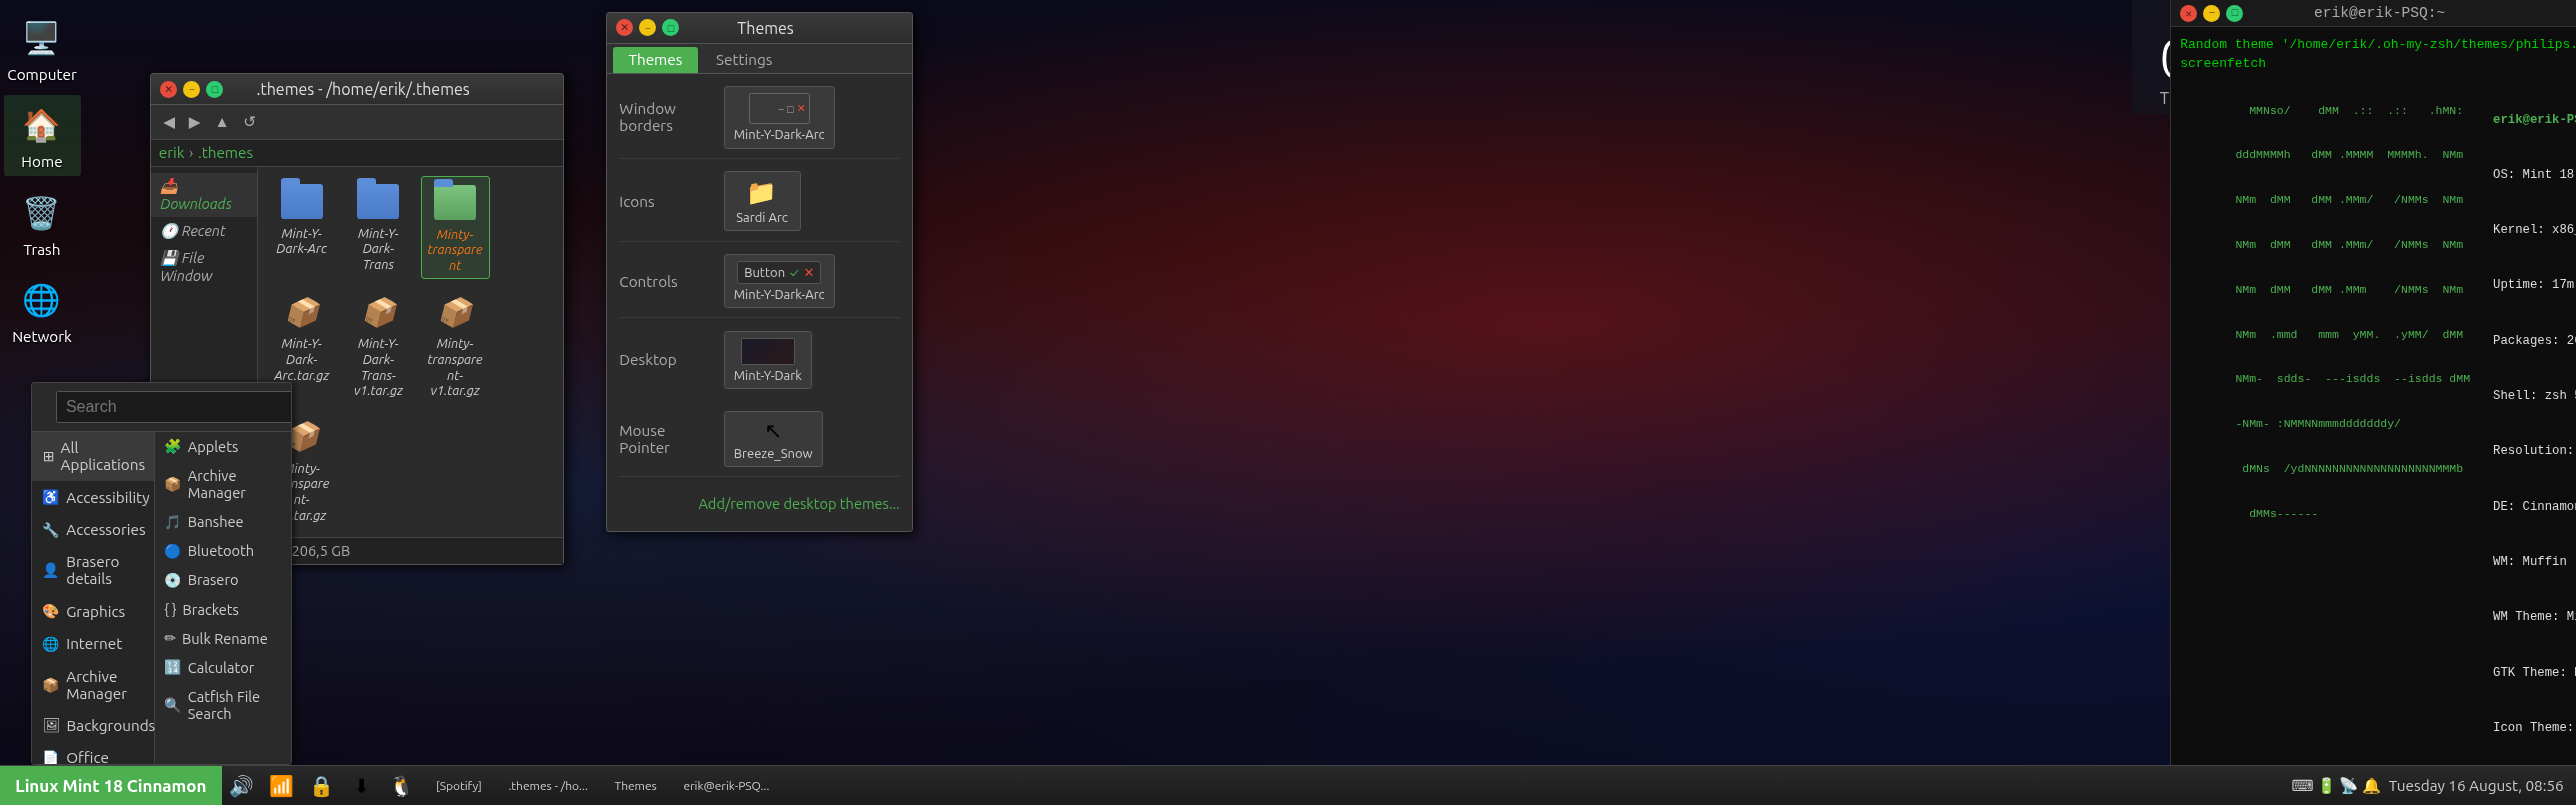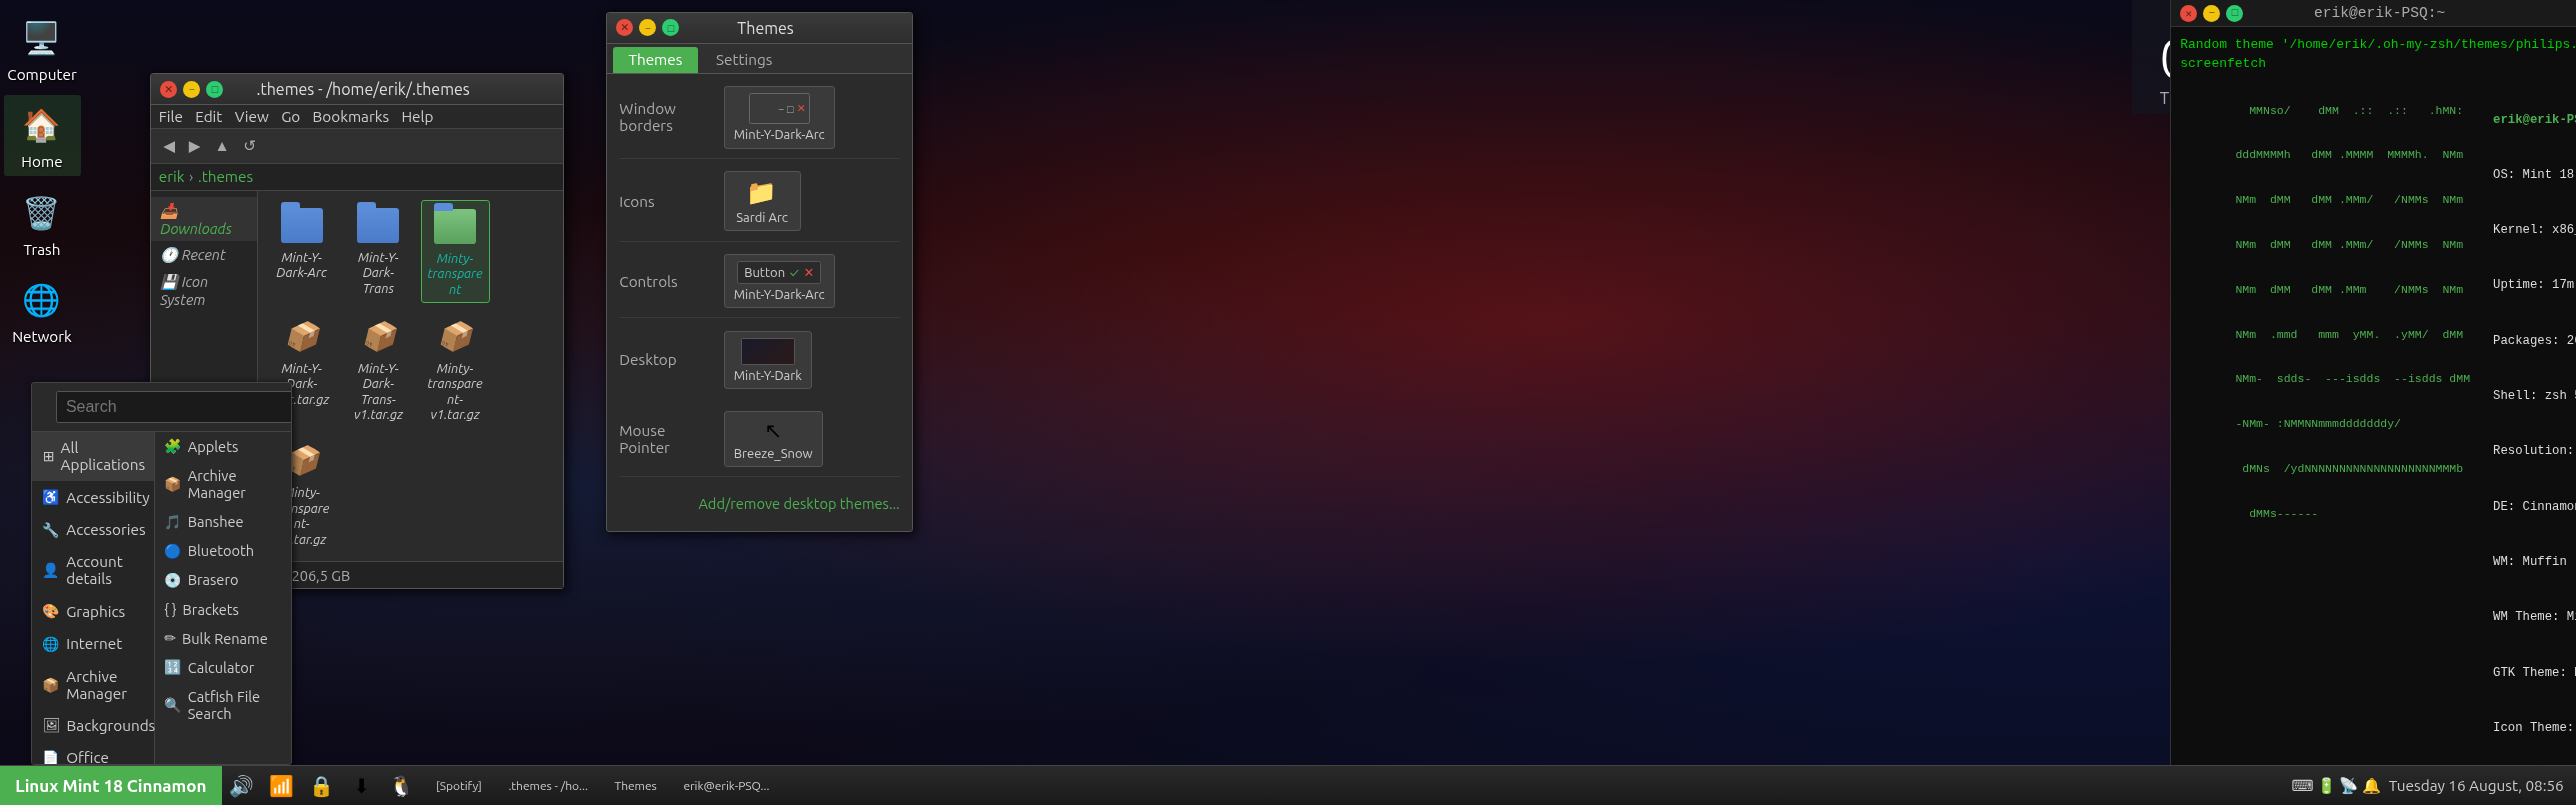--- a/index.html
+++ b/index.html
@@ -581,21 +581,21 @@
         <div class="menu-cat">
           <span class="cat-icon">♿</span>
           <span>Accessibility</span>
         </div>
         <div class="menu-cat">
           <span class="cat-icon">🔧</span>
           <span>Accessories</span>
         </div>
         <div class="menu-cat">
           <span class="cat-icon">👤</span>
-          <span>Account details</span>
+          <span>Brasero details</span>
         </div>
         <div class="menu-cat">
           <span class="cat-icon">🎨</span>
           <span>Graphics</span>
         </div>
         <div class="menu-cat">
           <span class="cat-icon">🌐</span>
           <span>Internet</span>
         </div>
         <div class="menu-cat">
@@ -656,64 +656,56 @@
   <div id="file-manager">
     <div class="window-titlebar">
       <div class="window-controls">
         <div class="win-btn close">✕</div>
         <div class="win-btn min">−</div>
         <div class="win-btn max">□</div>
       </div>
       <div class="window-title">.themes - /home/erik/.themes</div>
       <div style="width:51px;"></div>
     </div>
-    <div class="fm-menubar">
-      <span>File</span>
-      <span>Edit</span>
-      <span>View</span>
-      <span>Go</span>
-      <span>Bookmarks</span>
-      <span>Help</span>
-    </div>
     <div class="fm-toolbar">
       <button>◀</button>
       <button>▶</button>
       <button>▲</button>
       <button>↺</button>
     </div>
     <div class="fm-location">
       <span class="breadcrumb-part">erik</span>
       <span class="sep">›</span>
       <span class="breadcrumb-part">.themes</span>
     </div>
     <div class="fm-body">
       <div class="fm-sidebar">
         <div class="fm-side-item active">📥 Downloads</div>
         <div class="fm-side-item">🕐 Recent</div>
-        <div class="fm-side-item">💾 Icon System</div>
+        <div class="fm-side-item">💾 File Window</div>
       </div>
       <div class="fm-content">
 
         <div class="fm-file">
           <div class="file-icon">
             <div class="folder-icon-svg"></div>
           </div>
           <span class="file-label">Mint-Y-Dark-Arc</span>
         </div>
         <div class="fm-file">
           <div class="file-icon">
             <div class="folder-icon-svg"></div>
           </div>
           <span class="file-label">Mint-Y-Dark-Trans</span>
         </div>
         <div class="fm-file" style="background:rgba(76,175,80,0.15); border:0.8px solid #4caf50; border-radius:3.1px;">
           <div class="file-icon">
             <div class="folder-icon-svg" style="background: linear-gradient(to bottom, #7bc47e, #5ba05e);"></div>
           </div>
-          <span class="file-label" style="color:#14b8a6;">Minty-transparent</span>
+          <span class="file-label" style="color:#f97316;">Minty-transparent</span>
         </div>
 
         <div class="fm-file">
           <div class="file-icon" style="font-size:28px; color:#e5a428;">📦</div>
           <span class="file-label">Mint-Y-Dark-Arc.tar.gz</span>
         </div>
         <div class="fm-file">
           <div class="file-icon" style="font-size:28px; color:#e5a428;">📦</div>
           <span class="file-label">Mint-Y-Dark-Trans-v1.tar.gz</span>
         </div>

